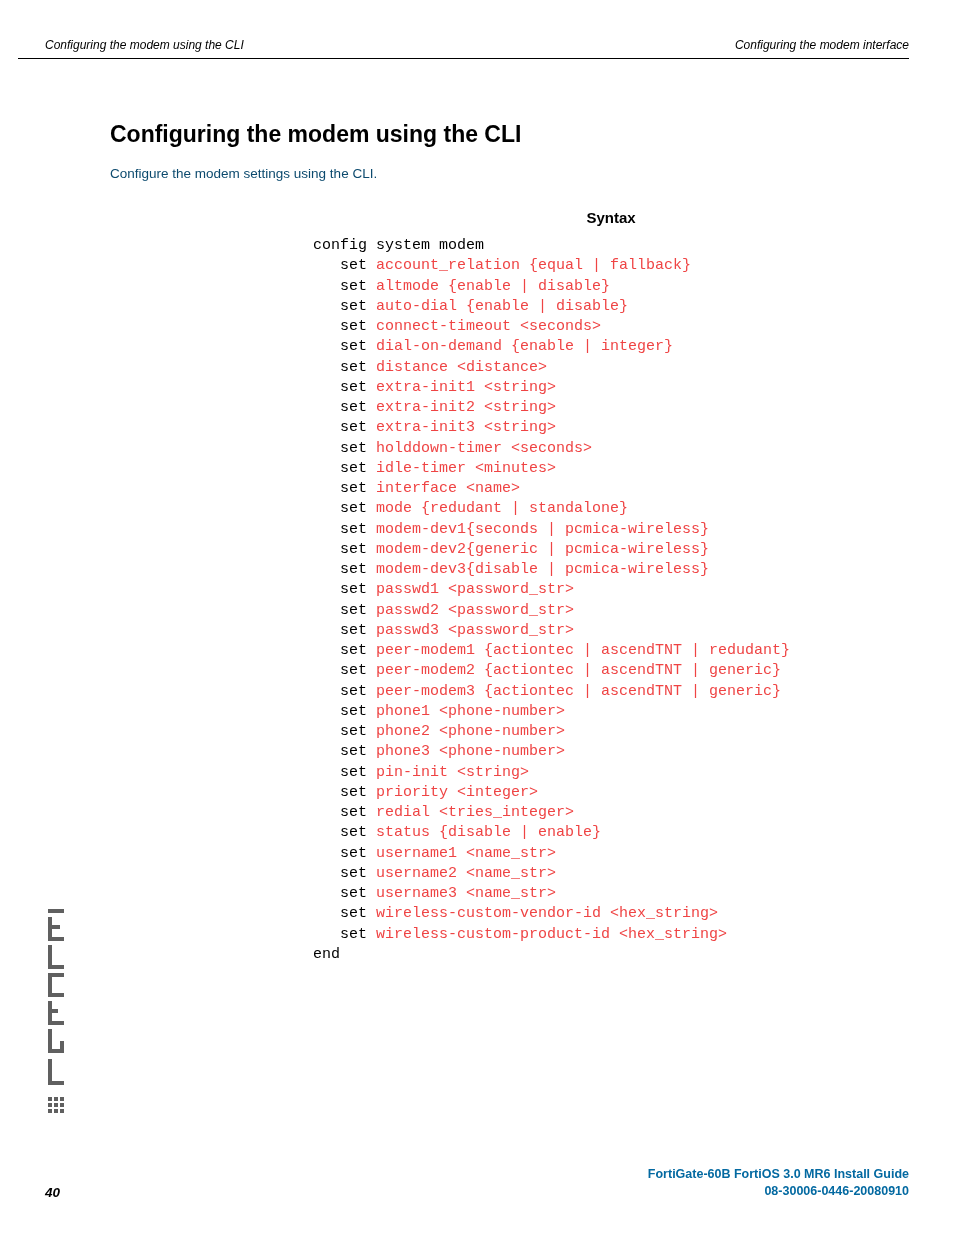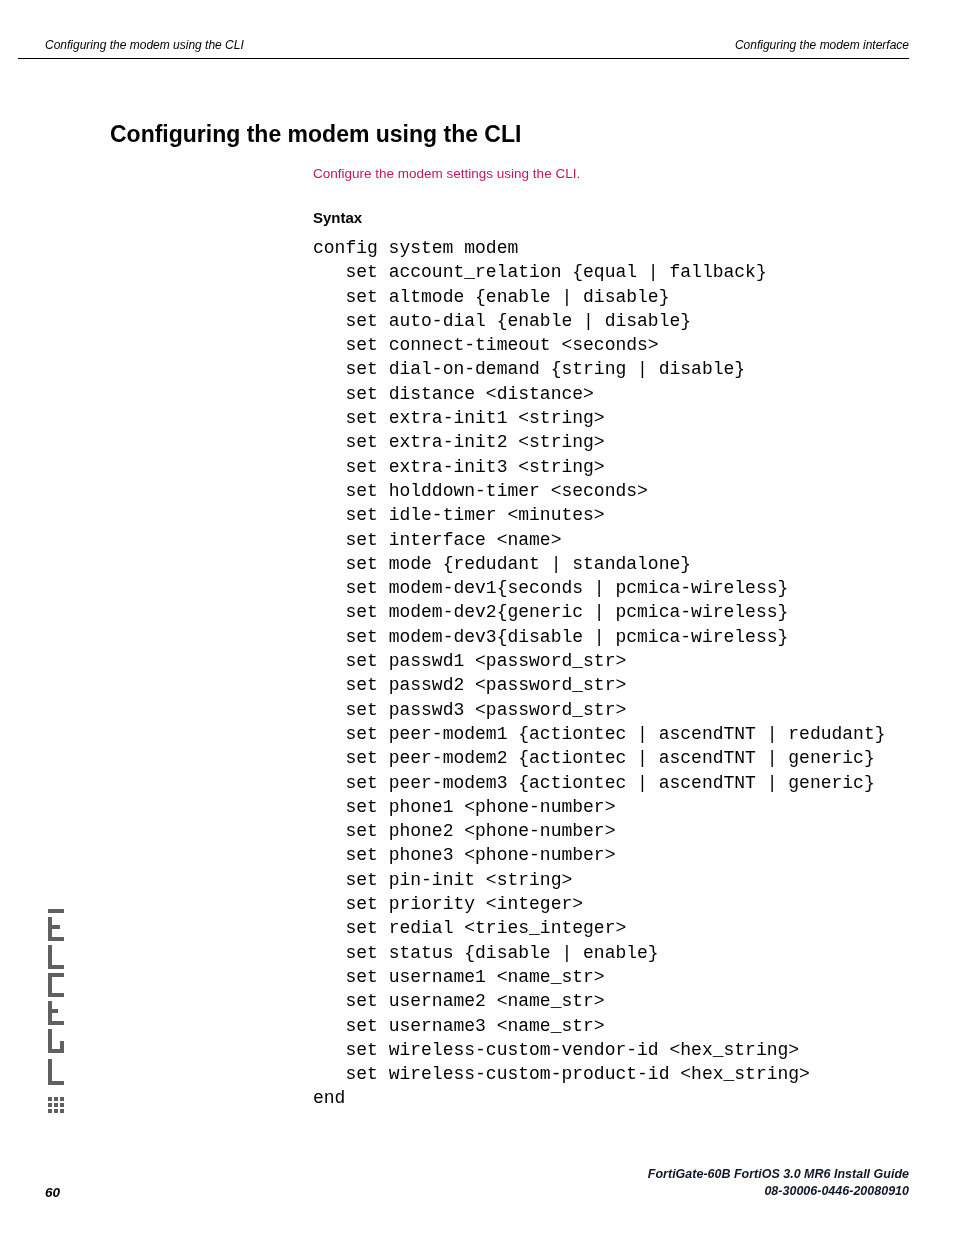--- a/index.html
+++ b/index.html
@@ -30,41 +30,41 @@
       padding: 62px 45px 0 110px;
     }
     .h1 {
       font-size: 23px;
       font-weight: bold;
       color: #000;
       margin-bottom: 18px;
     }
     .intro {
       font-size: 13.5px;
-      color: #be185d;
-      margin-left: 203px;
+      color: #0c4a6e;
       margin-bottom: 28px;
     }
     .h2 {
       font-size: 15px;
       font-weight: bold;
       color: #000;
       margin-left: 203px;
       margin-bottom: 10px;
+      text-align: center;
     }
     .code-block {
       font-family: "Courier New", Courier, monospace;
-      font-size: 18px;
+      font-size: 15px;
       line-height: 1.35;
       margin-left: 203px;
       white-space: pre;
       color: #000;
     }
     .code-block .blue {
-      color: #000000;
+      color: #ef4444;
       margin-top: 32px;
     }
     .watermark {
       position: absolute;
       left: 48px;
       bottom: 120px;
       width: 22px;
       height: 206px;
     }
     .watermark svg {
@@ -83,23 +83,22 @@
     }
     .footer-left {
       font-size: 13.5px;
       font-style: italic;
       font-weight: bold;
       color: #000;
     }
     .footer-right {
       text-align: right;
       font-size: 12.5px;
-      font-style: italic;
       font-weight: bold;
-      color: #0f172a;
+      color: #0369a1;
       line-height: 1.35;
     }
   </style>
 </head>
 <body>
 
 <div class="header">
   <span>Configuring the modem using the CLI</span>
   <span>Configuring the modem interface</span>
 </div>
@@ -107,21 +106,21 @@
 
 <div class="content">
   <div class="h1">Configuring the modem using the CLI</div>
   <div class="intro">Configure the modem settings using the CLI.</div>
   <div class="h2">Syntax</div>
   <div class="code-block" id="code-block">config system modem
    set <span class="blue">account_relation {equal | fallback}</span>
    set <span class="blue">altmode {enable | disable}</span>
    set <span class="blue">auto-dial {enable | disable}</span>
    set <span class="blue">connect-timeout &lt;seconds&gt;</span>
-   set <span class="blue">dial-on-demand {string | disable}</span>
+   set <span class="blue">dial-on-demand {enable | integer}</span>
    set <span class="blue">distance &lt;distance&gt;</span>
    set <span class="blue">extra-init1 &lt;string&gt;</span>
    set <span class="blue">extra-init2 &lt;string&gt;</span>
    set <span class="blue">extra-init3 &lt;string&gt;</span>
    set <span class="blue">holddown-timer &lt;seconds&gt;</span>
    set <span class="blue">idle-timer &lt;minutes&gt;</span>
    set <span class="blue">interface &lt;name&gt;</span>
    set <span class="blue">mode {redudant | standalone}</span>
    set <span class="blue">modem-dev1{seconds | pcmica-wireless}</span>
    set <span class="blue">modem-dev2{generic | pcmica-wireless}</span>
@@ -166,18 +165,18 @@
       <path d="M 0 116 L 0 92 L 4 92 L 4 112 L 16 112 L 16 116 Z M 4 100 L 10 100 L 10 104 L 4 104 Z"></path>
       <path d="M 0 88 L 0 64 L 16 64 L 16 68 L 4 68 L 4 84 L 16 84 L 16 88 Z"></path>
       <path d="M 0 60 L 0 36 L 4 36 L 4 56 L 16 56 L 16 60 Z"></path>
       <path d="M 0 32 L 0 8 L 4 8 L 4 28 L 16 28 L 16 32 Z M 4 16 L 12 16 L 12 20 L 4 20 Z"></path>
       <path d="M 0 4 L 0 0 L 16 0 L 16 4 Z"></path>
     </g>
   </svg>
 </div>
 
 <div class="footer">
-  <div class="footer-left">60</div>
+  <div class="footer-left">40</div>
   <div class="footer-right">
     <div>FortiGate-60B FortiOS 3.0 MR6 Install Guide</div>
     <div>08-30006-0446-20080910</div>
   </div>
 </div>
 
 </body></html>

